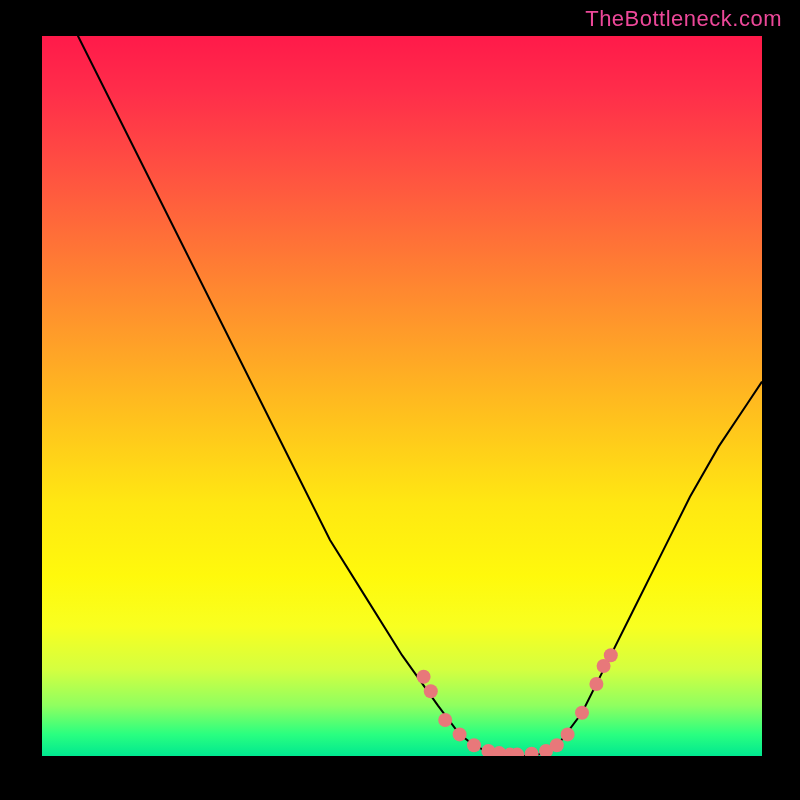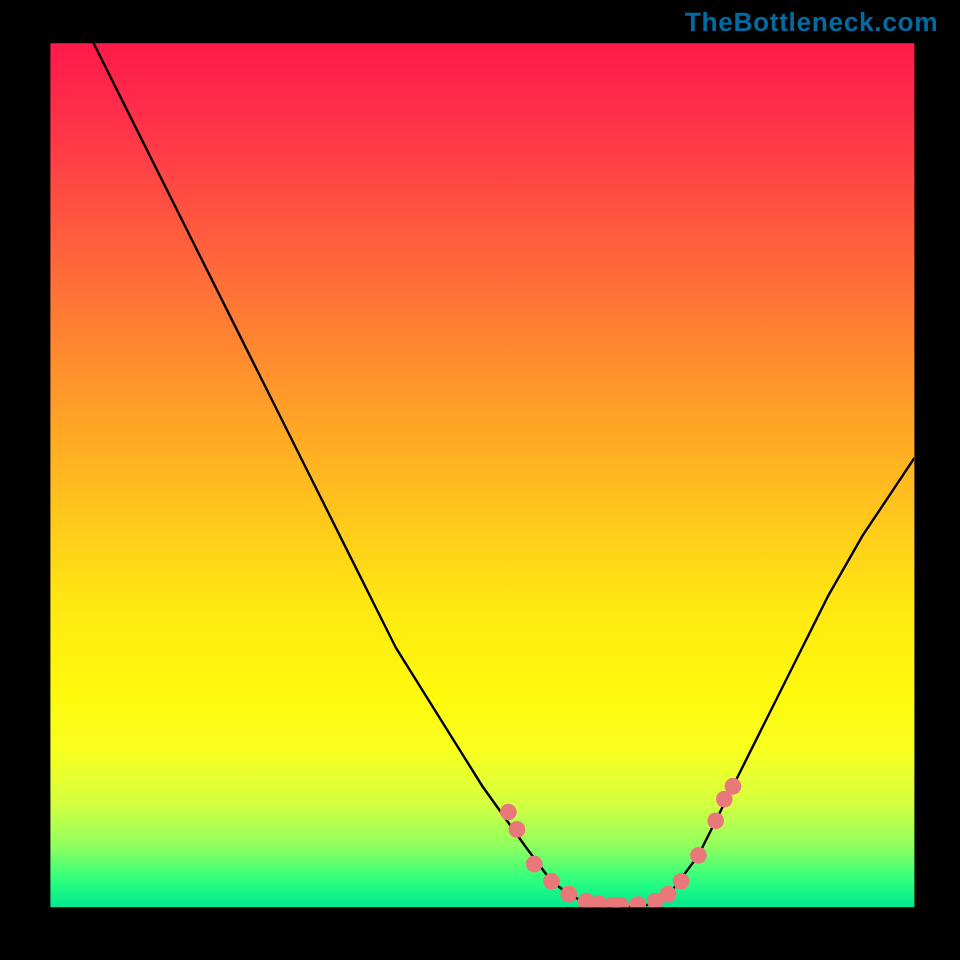--- a/index.html
+++ b/index.html
@@ -8,23 +8,23 @@
     height: 800px;
     background: #000;
     position: relative;
     font-family: Arial, sans-serif;
     overflow: hidden;
   }
   .watermark {
     position: absolute;
     top: 6px;
     right: 18px;
-    color: #0369a1;
+    color: #ec4899;
     font-size: 22px;
-    font-weight: 700;
+    font-weight: 400;
     letter-spacing: 0.5px;
     z-index: 10;
   }
   .plot-area {
     position: absolute;
     left: 42px;
     top: 36px;
     width: 720px;
     height: 720px;
     background: linear-gradient(to bottom,

